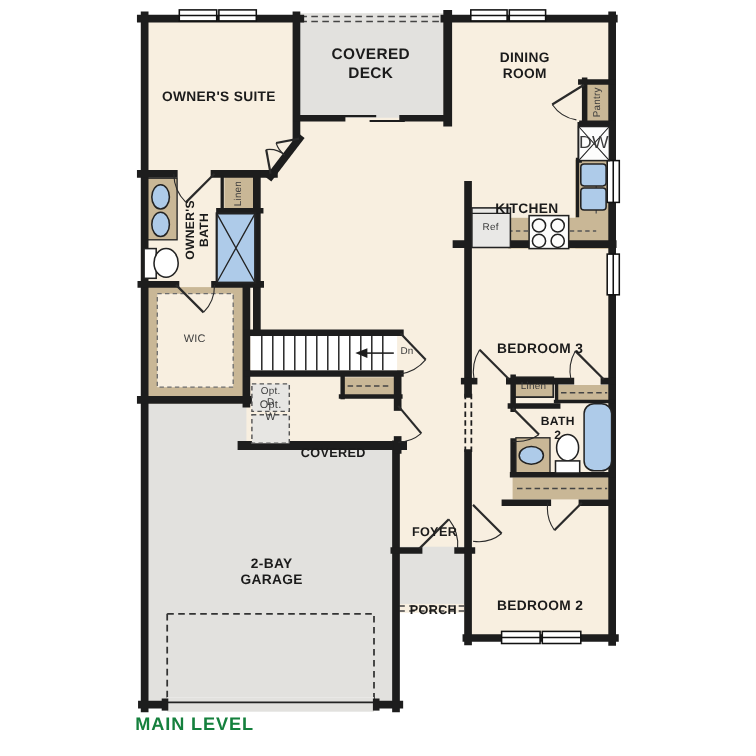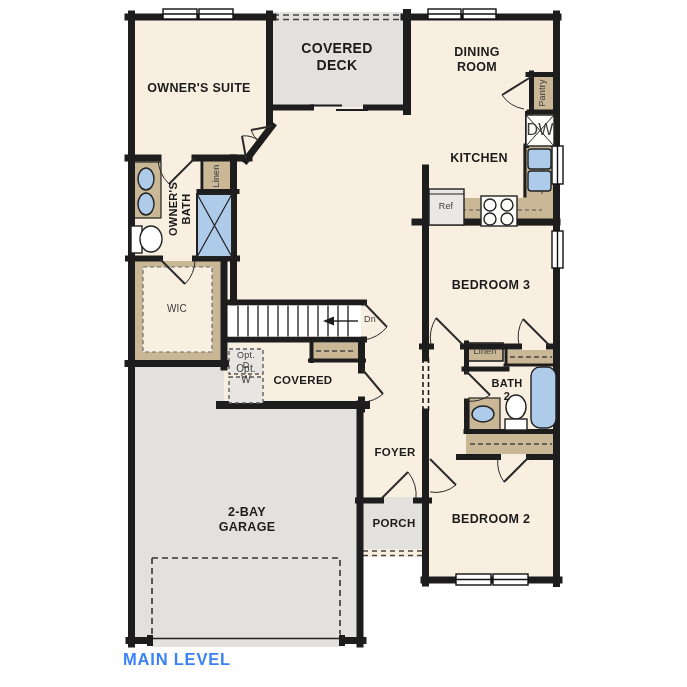--- a/index.html
+++ b/index.html
@@ -1,25 +1,25 @@
 <!DOCTYPE html>
 <html><head>
 <meta charset="utf-8">
 <style>
   html,body{margin:0;padding:0;background:#fff;}
   #canvas{position:relative;width:687px;height:687px;background:#ffffff;
           font-family:"Liberation Sans",sans-serif;overflow:hidden;}
   #plan-svg{position:absolute;left:0;top:0;}
   .lbl{position:absolute;transform:translate(-50%,-50%);font-weight:bold;color:#1b1b1b;
        font-size:12.5px;line-height:1.18;text-align:center;letter-spacing:.3px;white-space:normal;}
-  .lbl.nowrap{white-space:nowrap;}
+  .lbl.nowrap{white-space:nowrap;margin-top:32px;}
   .sm{position:absolute;transform:translate(-50%,-50%);font-weight:normal;color:#3c3c3c;
       font-size:9.5px;line-height:1.1;text-align:center;letter-spacing:.2px;}
   .vert{transform:translate(-50%,-50%) rotate(-90deg);}
-  .title{position:absolute;font-weight:bold;font-size:16.5px;color:#3b82f6;letter-spacing:.8px;white-space:nowrap;text-align:right;}
+  .title{position:absolute;font-weight:bold;font-size:16.5px;color:#15803d;letter-spacing:.8px;white-space:nowrap;text-align:right;}
 </style>
 </head>
 <body>
 
 <div id="canvas">
 
 <svg id="plan-svg" width="687" height="687" viewBox="0 0 687 687">
 
   <g>
     <rect x="128" y="14" width="432" height="566" fill="#f8efe0"></rect>

